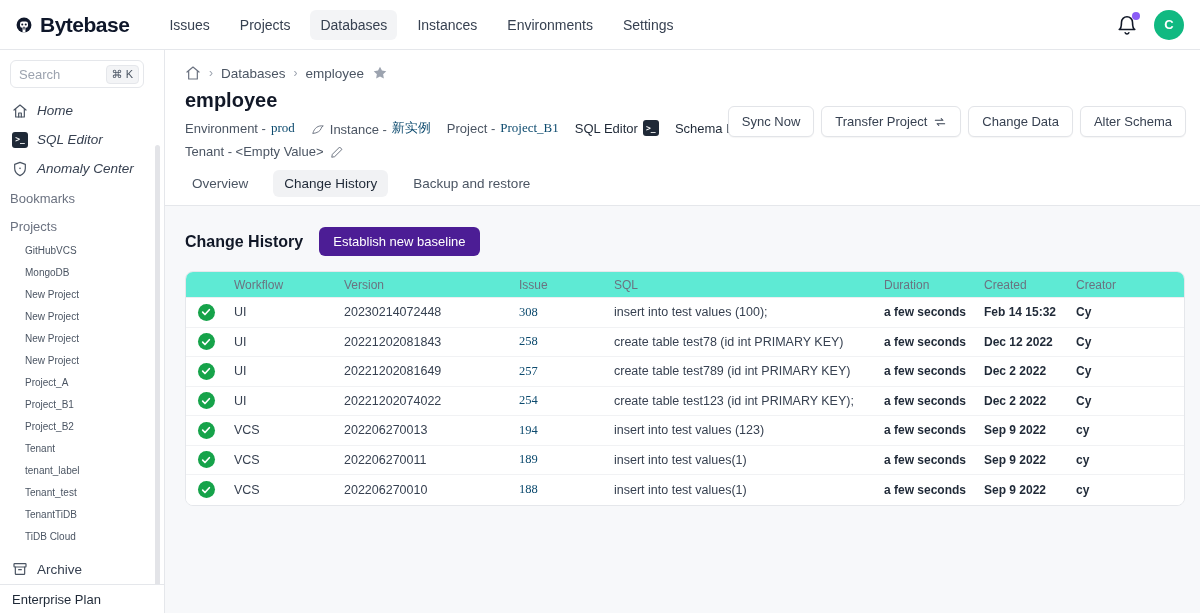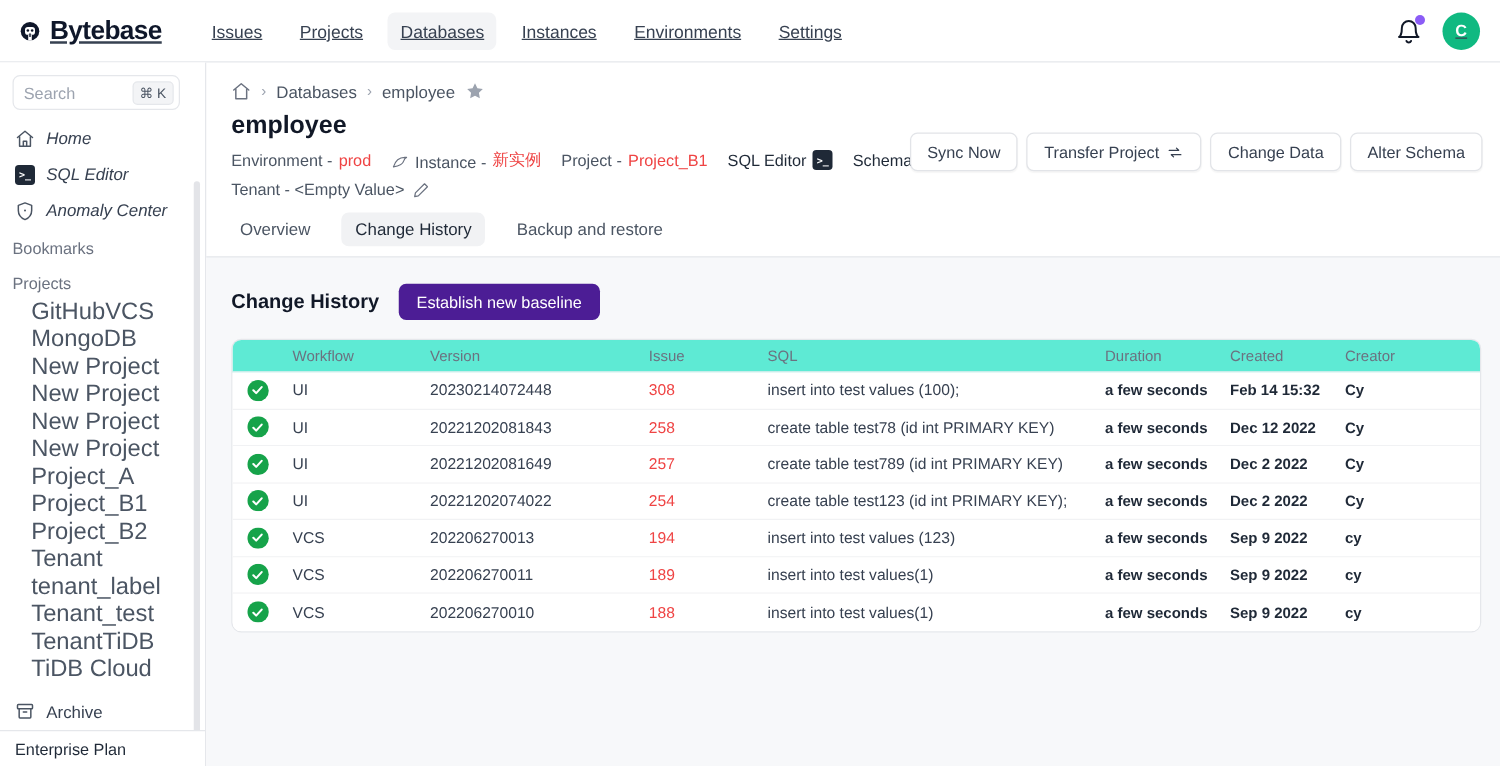--- a/index.html
+++ b/index.html
@@ -3,21 +3,21 @@
 <meta charset="utf-8">
 <style>
   * { margin:0; padding:0; box-sizing:border-box; }
   html,body { width:1200px; height:613px; overflow:hidden; background:#fff;
     font-family:"Liberation Sans", sans-serif; color:#374151; }
 
   .app { width:1200px; height:613px; display:flex; flex-direction:column; }
 
   
   .topnav { height:50px; flex:0 0 50px; display:flex; align-items:center;
-    border-bottom:1px solid #e5e7eb; padding:0 16px; background:#fff;text-decoration:underline; }
+    border-bottom:1px solid #e5e7eb; padding:0 16px; background:#fff; }
   .brand { display:flex; align-items:center; gap:8px; margin-right:30px; }
   .brand-name { font-size:21px; font-weight:bold; color:#0f172a; letter-spacing:-0.5px; }
   .nav-items { display:flex; align-items:center; gap:10px; }
   .nav-item { font-size:14px; color:#374151; padding:7px 10px; border-radius:6px; cursor:pointer; text-decoration:none; }
   .nav-item.active { background:#f3f4f6; }
   .nav-right { margin-left:auto; display:flex; align-items:center; gap:16px; }
   .bell-wrap { position:relative; width:22px; height:22px; }
   .bell-dot { position:absolute; top:-2px; right:-2px; width:8px; height:8px; border-radius:50%; background:#8b5cf6; }
   .avatar { width:30px; height:30px; border-radius:50%; background:#10b981; color:#fff;
     display:flex; align-items:center; justify-content:center; font-size:13px; font-weight:bold; }
@@ -32,39 +32,39 @@
   .search-box input { border:none; outline:none; width:80px; font-size:13px; color:#374151;
     font-family:"Liberation Sans", sans-serif; }
   .search-box input::placeholder { color:#9ca3af; }
   .kbd { font-size:11px; color:#4b5563; background:#f3f4f6; border:1px solid #e5e7eb;
     border-radius:4px; padding:2px 5px; margin-left:auto; white-space:nowrap; }
   .menu-item { display:flex; align-items:center; gap:9px; height:29px; padding:0 12px;
     font-size:13.5px; color:#374151; cursor:pointer;font-style:italic; }
   .section-label { font-size:13px; color:#6b7280; padding:0 10px; height:26px; display:flex; align-items:center; margin-top:2px; }
   .project-list { }
   .project-item { height:22px; display:flex; align-items:center; padding:0 10px 0 25px;
-    font-size:19px; color:#4b5563; cursor:pointer; white-space:nowrap; overflow:hidden;text-align:right; }
+    font-size:10px; color:#4b5563; cursor:pointer; white-space:nowrap; overflow:hidden;text-align:right; }
   .archive-item { display:flex; align-items:center; gap:9px; height:28px; padding:0 12px;
     font-size:13.5px; color:#374151; margin-top:8px; cursor:pointer; }
   .plan-bar { position:absolute; left:0; right:0; bottom:0; border-top:1px solid #e5e7eb;
     padding:7px 12px 6px 12px; font-size:13px; color:#1f2937; background:#fff; }
   .side-scrollbar { position:absolute; top:95px; right:4px; width:5px; height:460px;
     background:#e3e4e8; border-radius:3px; }
 
   
   .main { flex:1; display:flex; flex-direction:column; position:relative; min-width:0; }
   .breadcrumb { display:flex; align-items:center; gap:8px; padding:15px 20px 0 20px; font-size:13.5px; color:#4b5563; }
   .crumb-sep { color:#9ca3af; font-size:12px; }
   .crumb-link { cursor:pointer; }
 
   .page-head { padding:8px 20px 0 20px; }
   .page-title { font-size:20px; font-weight:bold; color:#111827; }
   .meta-line { display:flex; align-items:center; gap:6px; font-size:13px; color:#4b5563; margin-top:7px; flex-wrap:nowrap; }
   .meta-group { display:flex; align-items:flex-end; gap:5px; margin-right:10px; white-space:nowrap; }
-  .link { color:#ef4444; text-decoration:none; cursor:pointer; }
+  .link { color:#0c4a6e; text-decoration:none; cursor:pointer;font-family:Liberation Serif, serif; }
   .meta-dark { color:#1f2937; }
 
   .actions { position:absolute; top:56px; right:14px; display:flex; gap:7px; }
   .btn { height:31px; background:#fff; border:1px solid #e2e4e8; border-radius:6px;
     box-shadow:0 1px 1px rgba(0,0,0,0.04); padding:0 13px; font-size:13px; color:#374151;
     display:flex; align-items:center; gap:6px; cursor:pointer; font-family:"Liberation Sans", sans-serif; }
 
   .tabs { display:flex; align-items:center; gap:14px; padding:11px 20px 8px 16px; }
   .tab { font-size:13.5px; color:#4b5563; padding:6px 11px; border-radius:6px; cursor:pointer; }
   .tab.active { background:#f1f2f4; color:#1f2937; }

